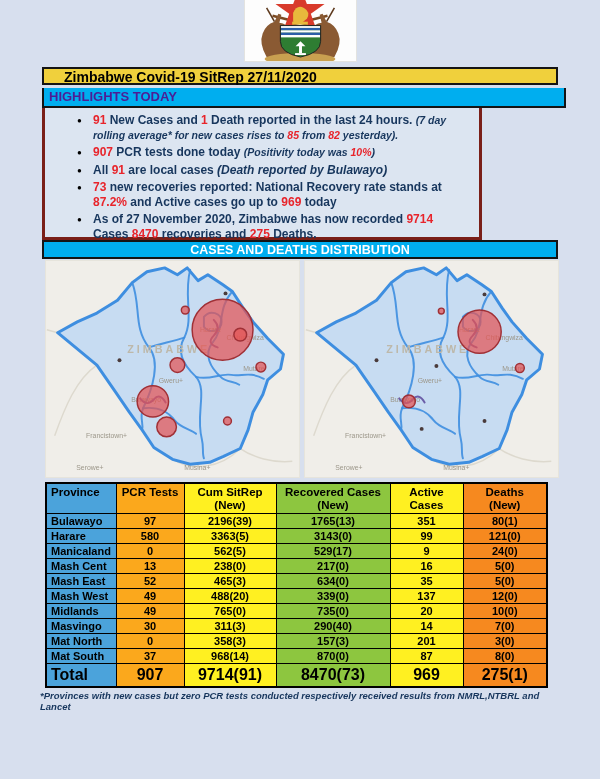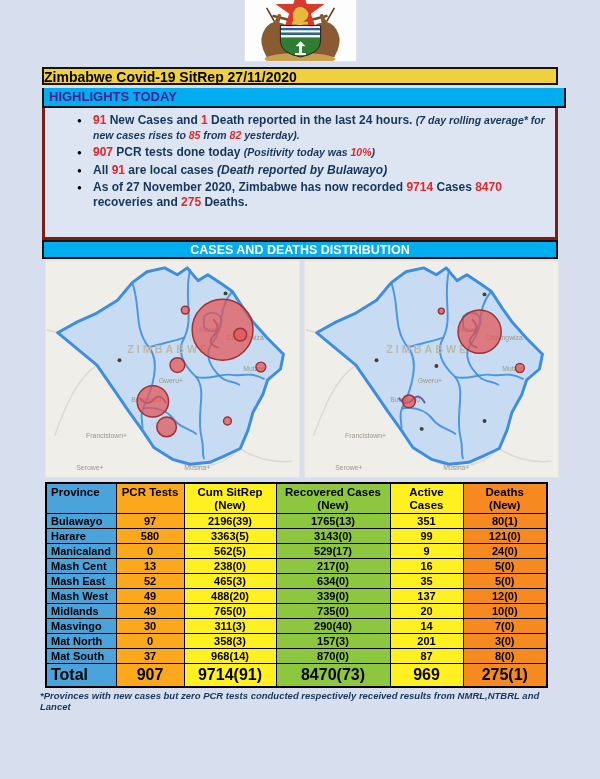--- a/index.html
+++ b/index.html
@@ -12,27 +12,27 @@
   *{box-sizing:border-box; margin:0; padding:0;}
   html,body{width:600px;}
   body{font-family:"Liberation Sans",sans-serif; background:var(--page-bg);}
   .page{position:relative; width:600px; height:779px; background:var(--page-bg); overflow:hidden;}
 
   .coat-box{position:absolute; left:244px; top:0; width:113px; height:62px; background:#FDFDFD; border:1px solid #E3E3E0; border-top:none;}
   .coat-box svg{width:100%; height:100%; display:block;}
 
   .title-bar{position:absolute; left:42px; top:67px; width:516px; height:18px;
     background:var(--yellow); border:2px solid #141414; color:#000;
-    font-weight:bold; font-size:14px; line-height:17px; padding-left:0;}
+    font-weight:bold; font-size:14px; line-height:17px; padding-left:20px;}
 
   .hl-bar{position:absolute; left:42px; top:88px; width:524px; height:20px;
     background:var(--cyan); border:2px solid #141414; border-top:none; color:#4c1d95;
     font-weight:bold; font-size:13px; line-height:17px; padding-left:5px;}
 
-  .bullets-panel{position:absolute; left:42px; top:108px; width:516px; height:132px;
+  .bullets-panel{position:absolute; left:42px; top:108px; width:440px; height:132px;
     background:var(--panel-bg); border:3px solid var(--maroon); border-top:none;
     padding:5px 8px 0 14px;}
   .bullets-panel ul{list-style:none;}
   .bullets-panel li{position:relative; padding-left:34px; margin-bottom:3px;
     font-size:12px; line-height:14.5px; color:var(--navy);}
   .bullets-panel li::before{content:"●"; position:absolute; left:18px; top:1px; font-size:8px; color:#000;}
   .seg-b{color:var(--navy); font-weight:bold;}
   .seg-r{color:var(--red); font-weight:bold;}
   .seg-i{color:var(--navy); font-weight:bold; font-style:italic; font-size:10.5px;}
   .seg-ir{color:var(--red); font-weight:bold; font-style:italic; font-size:10.5px;}
@@ -114,20 +114,21 @@
 
   <div class="title-bar">Zimbabwe Covid-19 SitRep 27/11/2020</div>
 
   <div class="hl-bar">HIGHLIGHTS TODAY</div>
 
   <div class="bullets-panel">
     <ul>
       <li><span class="seg-r">91 </span><span class="seg-b">New Cases and </span><span class="seg-r">1 </span><span class="seg-b">Death reported in the last 24 hours. </span><span class="seg-i">(7 day rolling average* for new cases rises to </span><span class="seg-ir">85 </span><span class="seg-i"> from </span><span class="seg-ir">82 </span><span class="seg-i">yesterday).</span></li>
       <li><span class="seg-r">907 </span><span class="seg-b">PCR tests done today </span><span class="seg-i">(Positivity today was </span><span class="seg-ir">10%</span><span class="seg-i">)</span></li>
       <li><span class="seg-b">All </span><span class="seg-r">91 </span><span class="seg-b">are local cases </span><span class="seg-bi">(Death reported by Bulawayo)</span></li>
+      <li><span class="seg-r">73 </span><span class="seg-b">new recoveries reported: National Recovery rate stands at </span><span class="seg-r">87.2% </span><span class="seg-b">and Active cases go up to </span><span class="seg-r">969 </span><span class="seg-b">today</span></li>
       <li><span class="seg-b">As of 27 November 2020, Zimbabwe has now recorded </span><span class="seg-r">9714 </span><span class="seg-b">Cases </span><span class="seg-r">8470 </span><span class="seg-b">recoveries and </span><span class="seg-r">275 </span><span class="seg-b">Deaths.</span></li>
     </ul>
   </div>
 
   <div class="dist-bar">CASES AND DEATHS DISTRIBUTION</div>
 
   <div class="map-box map-left">
     <svg viewBox="0 0 256 220">
       <rect x="0" y="0" width="256" height="220" fill="var(--map-bg)"></rect>
       <path class="outside" d="M 0,70 L 11,73 M 51,106 C 30,120 18,150 8,178 M 128,202 C 148,214 176,212 197,191 M 197,191 C 210,200 230,206 250,204"></path>

